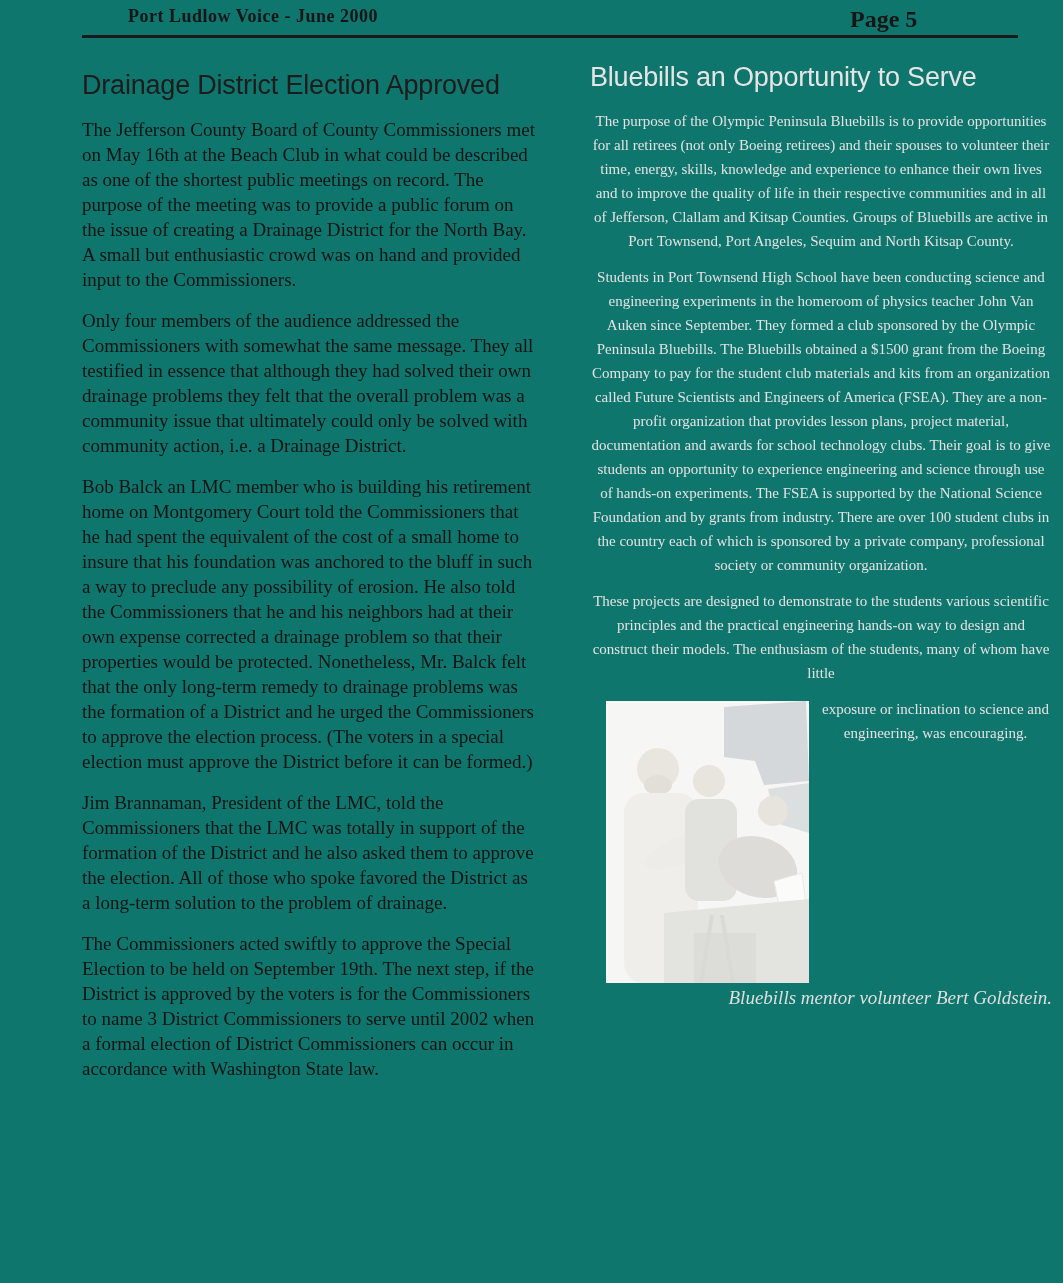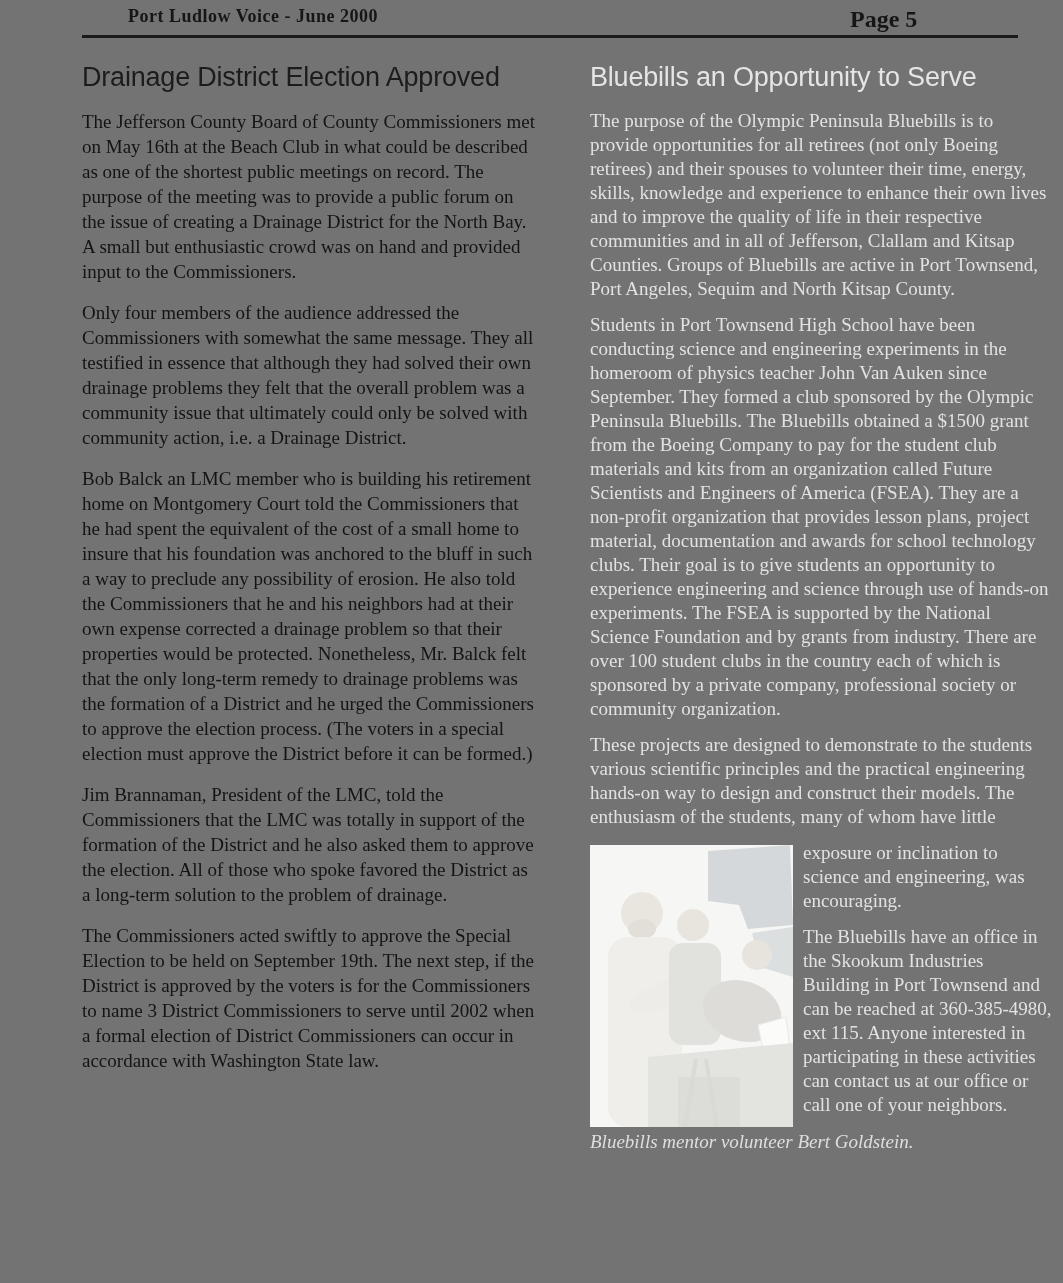--- a/index.html
+++ b/index.html
@@ -4,21 +4,21 @@
 <style>
   html, body {
     margin: 0;
     padding: 0;
     background: #ffffff;
   }
   .page {
     position: relative;
     width: 1063px;
     height: 1283px;
-    background: #737373;
+    background: #0f766e;
     overflow: hidden;
     font-family: "Liberation Serif", serif;
   }
   
   .masthead-left {
     position: absolute;
     left: 128px;
     top: 6px;
     font-family: "Liberation Serif", serif;
     font-weight: bold;
@@ -57,53 +57,56 @@
     width: 462px;
   }
   .article-title {
     font-family: "Liberation Sans", sans-serif;
     font-size: 27px;
     font-weight: 500;
     letter-spacing: -0.2px;
     margin: 0 0 16px 0;
     white-space: nowrap;
   }
-  .col-left .article-title { color: #1c1c1c; }
+  .col-left .article-title { color: #1c1c1c; margin-top: 8px; }
   .col-right .article-title { color: #e5e5e5; }
 
   .col-left p.body {
     font-size: 19px;
     line-height: 25px;
     color: #141414;
     margin: 16px 0 13px 0;
   }
   .col-right p.body {
-    font-size: 19px;
+    font-size: 15px;
     line-height: 24px;
     color: #e2e2e2;
     margin: 0 0 12px 0;
+    text-align: center;
   }
 
   
   .photo-block {
     overflow: visible;
+    margin-left: 16px;
   }
   .article-photo {
     float: left;
     width: 203px;
     height: 282px;
     margin: 4px 10px 4px 0;
     background: #f6f6f4;
   }
   .photo-caption {
     clear: both;
     font-size: 19px;
     font-style: italic;
     color: #dfdfdf;
     margin: 2px 0 0 0;
+    text-align: right;
   }
 </style>
 </head>
 <body>
 
 <div class="page">
 
   <div class="masthead-left">Port Ludlow Voice - June 2000</div>
   <div class="masthead-right">Page 5</div>
   <div class="header-rule"></div>
@@ -143,18 +146,17 @@
         <ellipse cx="152" cy="166" rx="40" ry="30" fill="#dddcd8" transform="rotate(18 152 166)"></ellipse>
 
         <polygon points="168,180 196,172 201,212 176,220" fill="#fbfbfa" stroke="#e9e9e6" stroke-width="1"></polygon>
 
         <polygon points="58,212 203,198 203,282 58,282" fill="#e3e3df"></polygon>
         <rect x="88" y="232" width="62" height="50" fill="#dcdcd8"></rect>
         <line x1="106" y1="214" x2="95" y2="282" stroke="#d9d9d5" stroke-width="4"></line>
         <line x1="116" y1="214" x2="127" y2="282" stroke="#d9d9d5" stroke-width="4"></line>
       </svg>
       <p class="body">exposure or inclination to science and engineering, was encouraging.</p>
-      <p class="body">The Bluebills have an office in the Skookum Industries Building in Port Townsend and can be reached at 360-385-4980, ext 115. Anyone interested in participating in these activities can contact us at our office or call one of your neighbors.</p>
       <p class="photo-caption">Bluebills mentor volunteer Bert Goldstein.</p>
     </div>
   </div>
 
 </div>
 
 </body></html>

